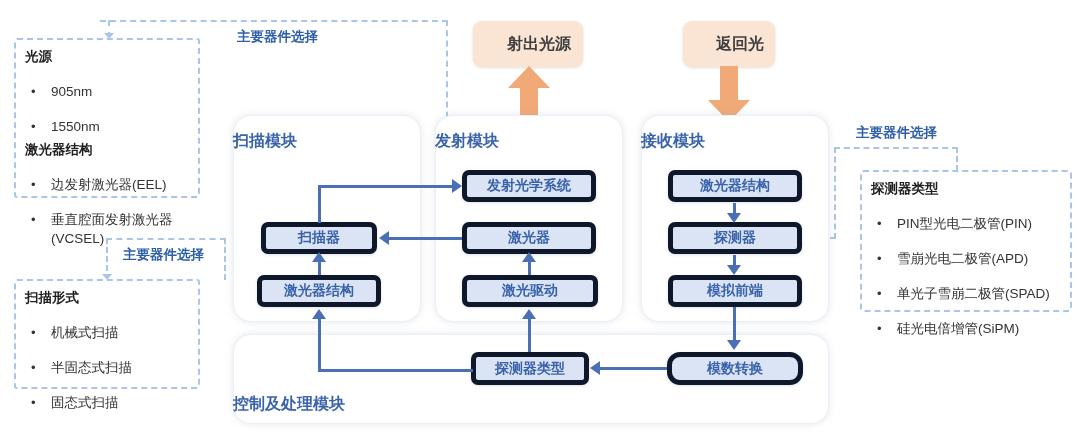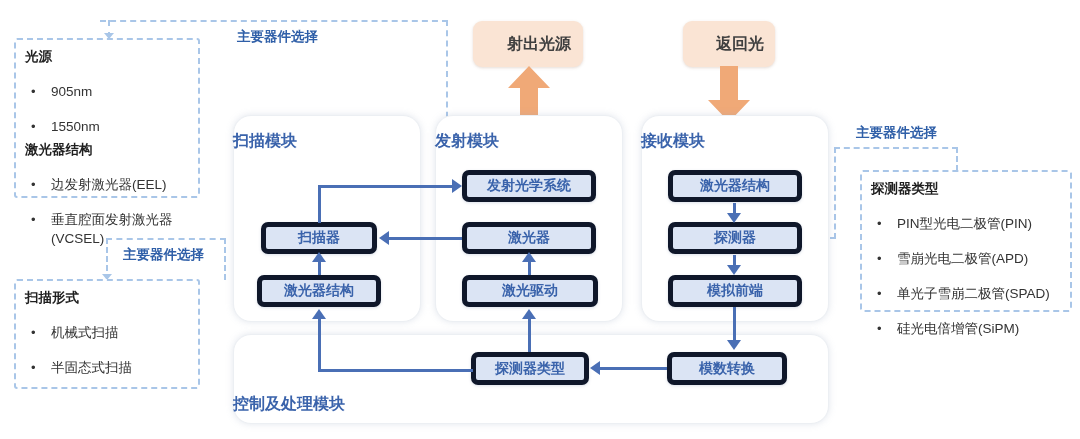--- a/index.html
+++ b/index.html
@@ -184,20 +184,21 @@
   <div class="dline dl-v" style="left:106px;top:238px;height:42px;"></div>
   <div class="darrow" style="left:102px;top:274px;"></div>
   <div class="dlabel" style="left:123px;top:246px;">主要器件选择</div>
 
   <div class="dashbox" style="left:14px;top:279px;width:186px;height:110px;">
     <div class="dashinner">
       <div class="dtitle">扫描形式</div>
       <ul>
         <li>机械式扫描</li>
         <li>半固态式扫描</li>
+        <li>固态式扫描</li>
       </ul>
     </div>
   </div>
 
   <div class="dline dl-h" style="left:796px;top:237px;width:40px;"></div>
   <div class="dline dl-v" style="left:834px;top:147px;height:92px;"></div>
   <div class="dline dl-h" style="left:834px;top:147px;width:124px;"></div>
   <div class="dline dl-v" style="left:956px;top:147px;height:24px;"></div>
   <div class="dlabel" style="left:856px;top:124px;">主要器件选择</div>
 
@@ -240,21 +241,21 @@
   <div class="mtitle" style="left:641px;top:131px;width:188px;">接收模块</div>
 
   <div class="node" style="left:668px;top:170px;width:134px;height:32px;">激光器结构</div>
   <div class="node" style="left:668px;top:222px;width:134px;height:32px;">探测器</div>
   <div class="node" style="left:668px;top:275px;width:134px;height:32px;">模拟前端</div>
 
   <div class="module" style="left:233px;top:334px;width:596px;height:90px;"></div>
   <div class="mtitle" style="left:233px;top:394px;width:596px;">控制及处理模块</div>
 
   <div class="node" style="left:471px;top:352px;width:118px;height:33px;">探测器类型</div>
-  <div class="node" style="left:667px;top:352px;width:120px;height:33px;">模数转换</div>
+  <div class="node" style="left:667px;top:352px;width:136px;height:33px;border-radius:13px;">模数转换</div>
 
   <div class="sl sl-v" style="left:318px;top:185px;height:38px;"></div>
   <div class="sl sl-h" style="left:318px;top:185px;width:134px;"></div>
   <div class="sa sa-right" style="left:452px;top:179px;"></div>
 
   <div class="sl sl-h" style="left:389px;top:237px;width:73px;"></div>
   <div class="sa sa-left" style="left:379px;top:231px;"></div>
 
   <div class="sl sl-v" style="left:318px;top:261px;height:14px;"></div>
   <div class="sa sa-up" style="left:312px;top:252px;"></div>

